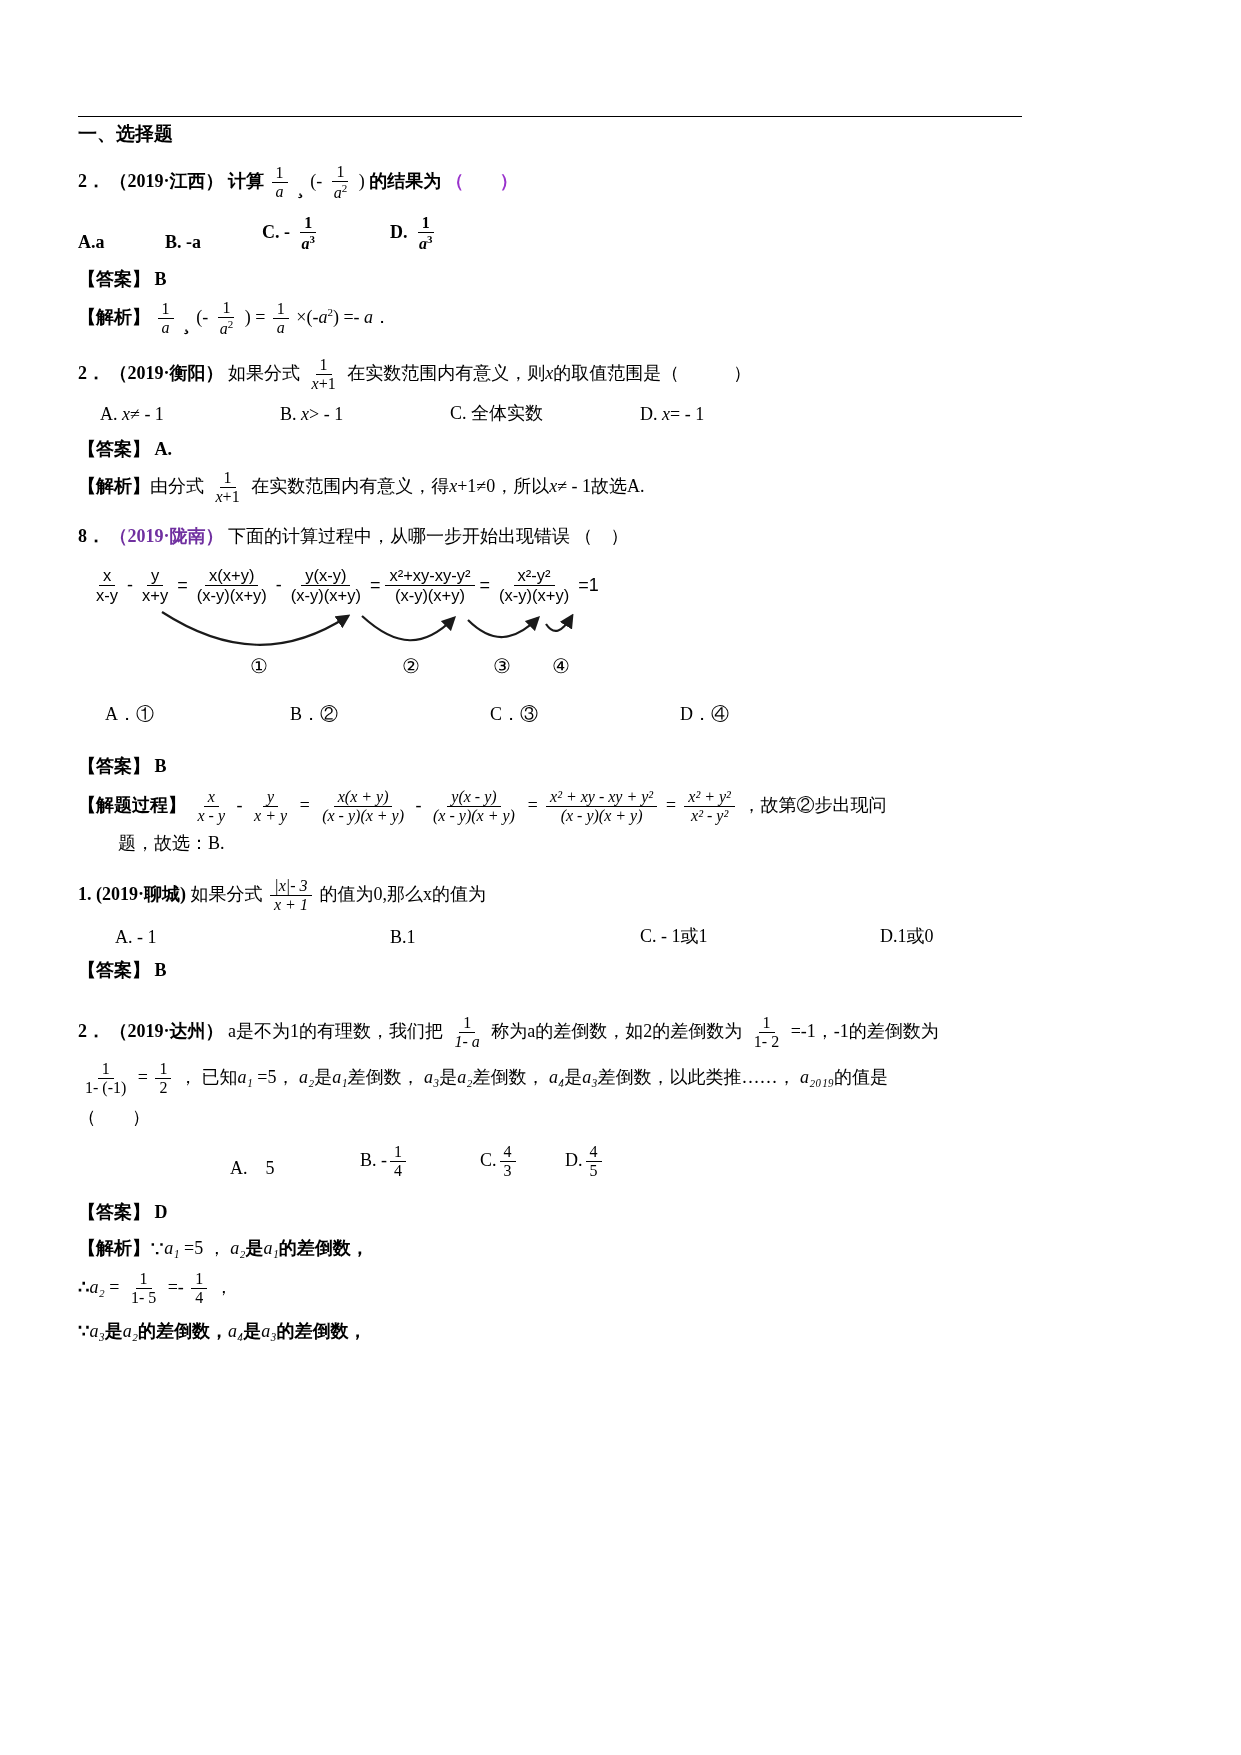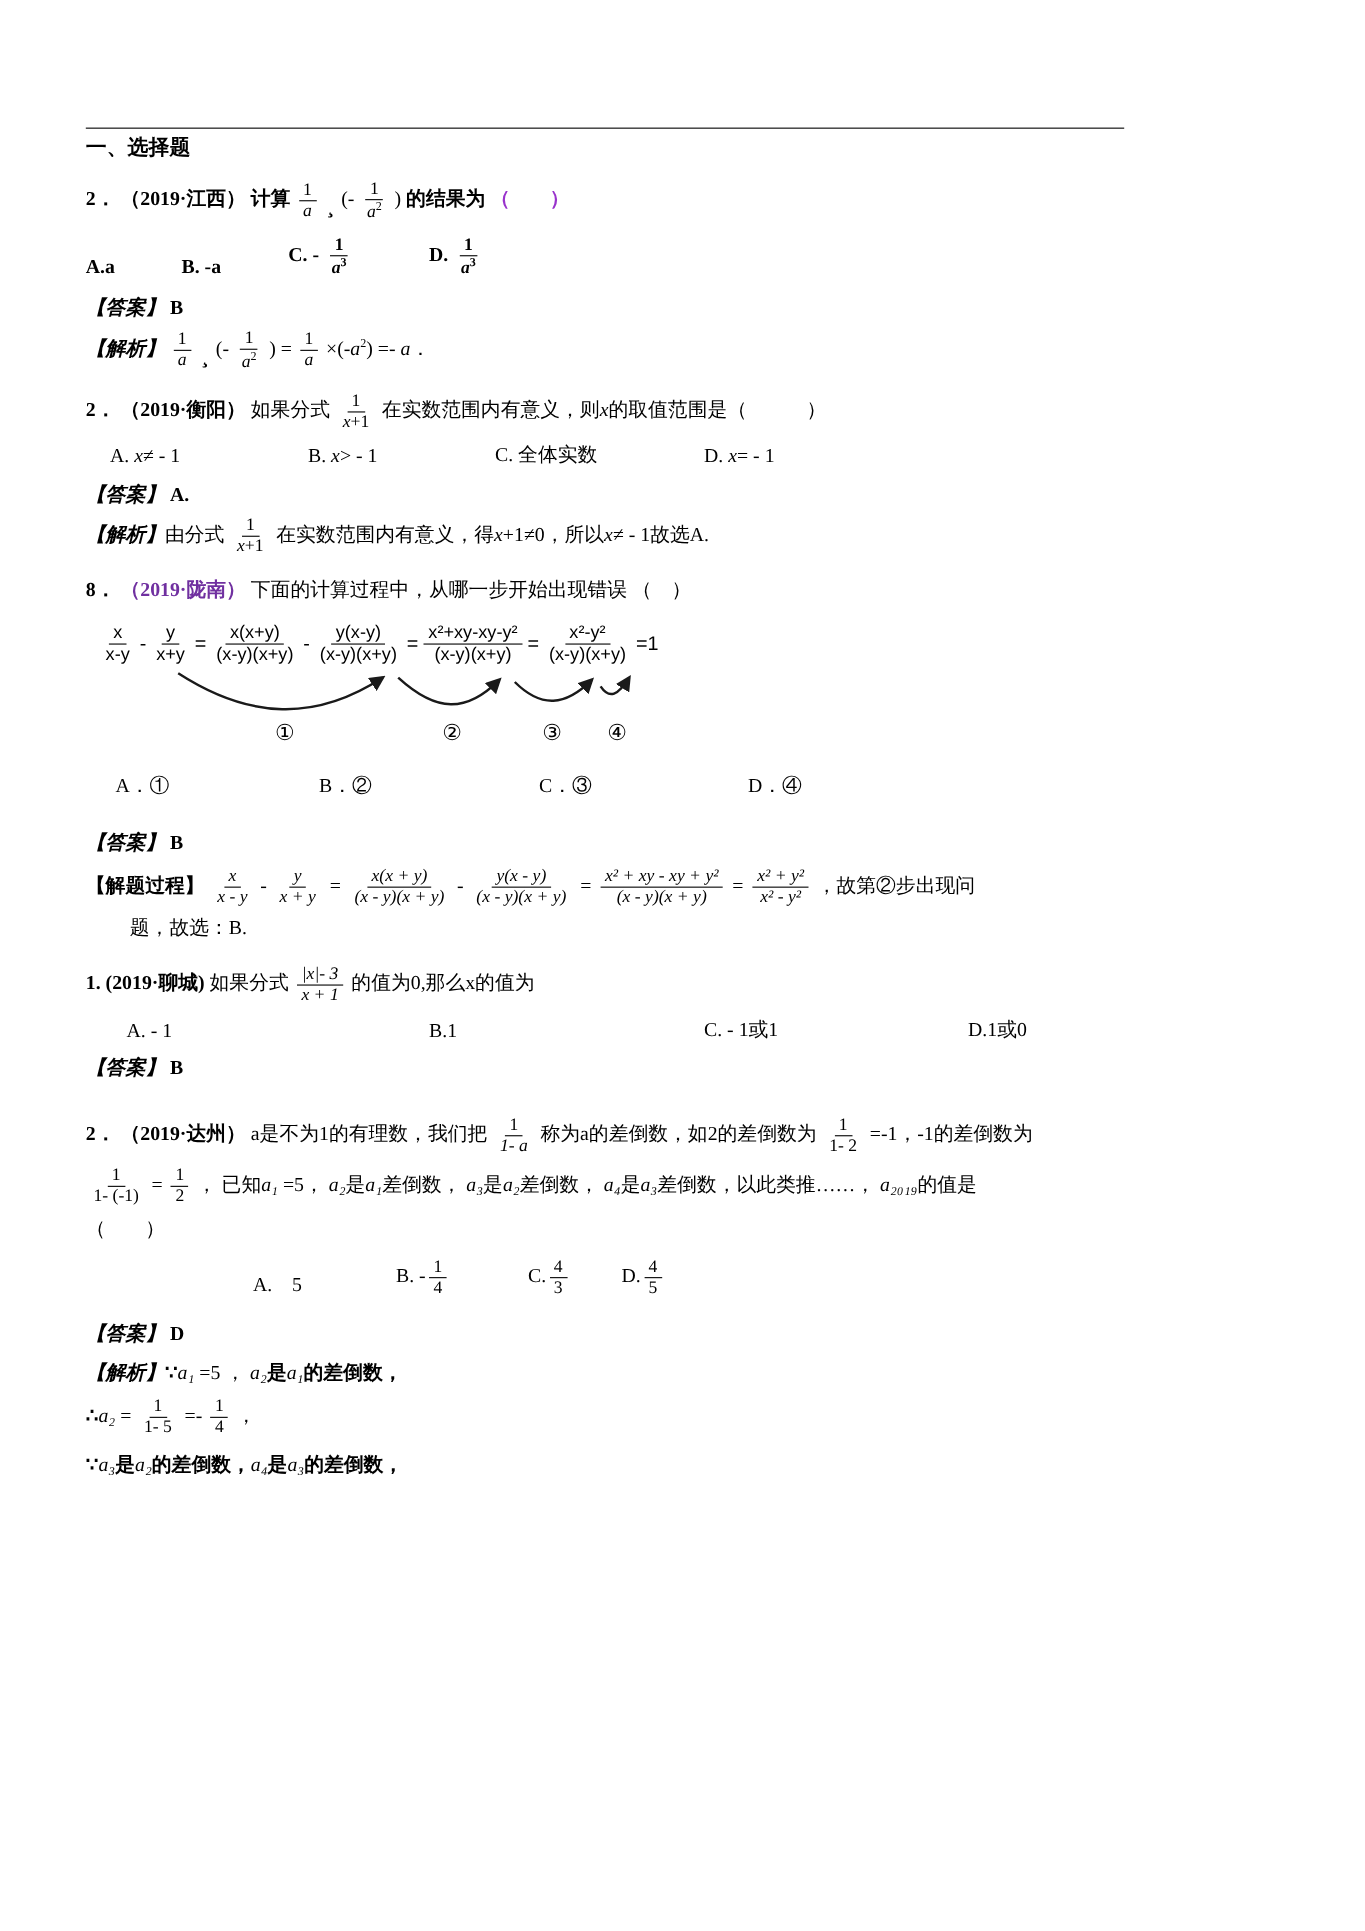--- a/index.html
+++ b/index.html
@@ -31,21 +31,21 @@
   
   .expr{display:flex;align-items:center;font-family:"Liberation Sans","DejaVu Sans",sans-serif;
         font-size:18px;margin-left:12px;}
   .expr .frac{font-size:16.5px;margin:0 2px;}
   .expr .op{margin:0 3px;}
   .arrows{margin-left:74px;display:block;}
   .circlerow{position:relative;height:30px;font-size:20px;}
   .circlerow span{position:absolute;top:0;}
   
   .ansline{font-size:18px;}
-  .tag{font-weight:bold;font-style:italic;}
+  .tag{font-weight:bold;}
 </style>
 </head>
 <body>
 
 <div class="page">
 
   <div class="toprule"></div>
 
   <div class="section-title red b row">一、选择题</div>
 

